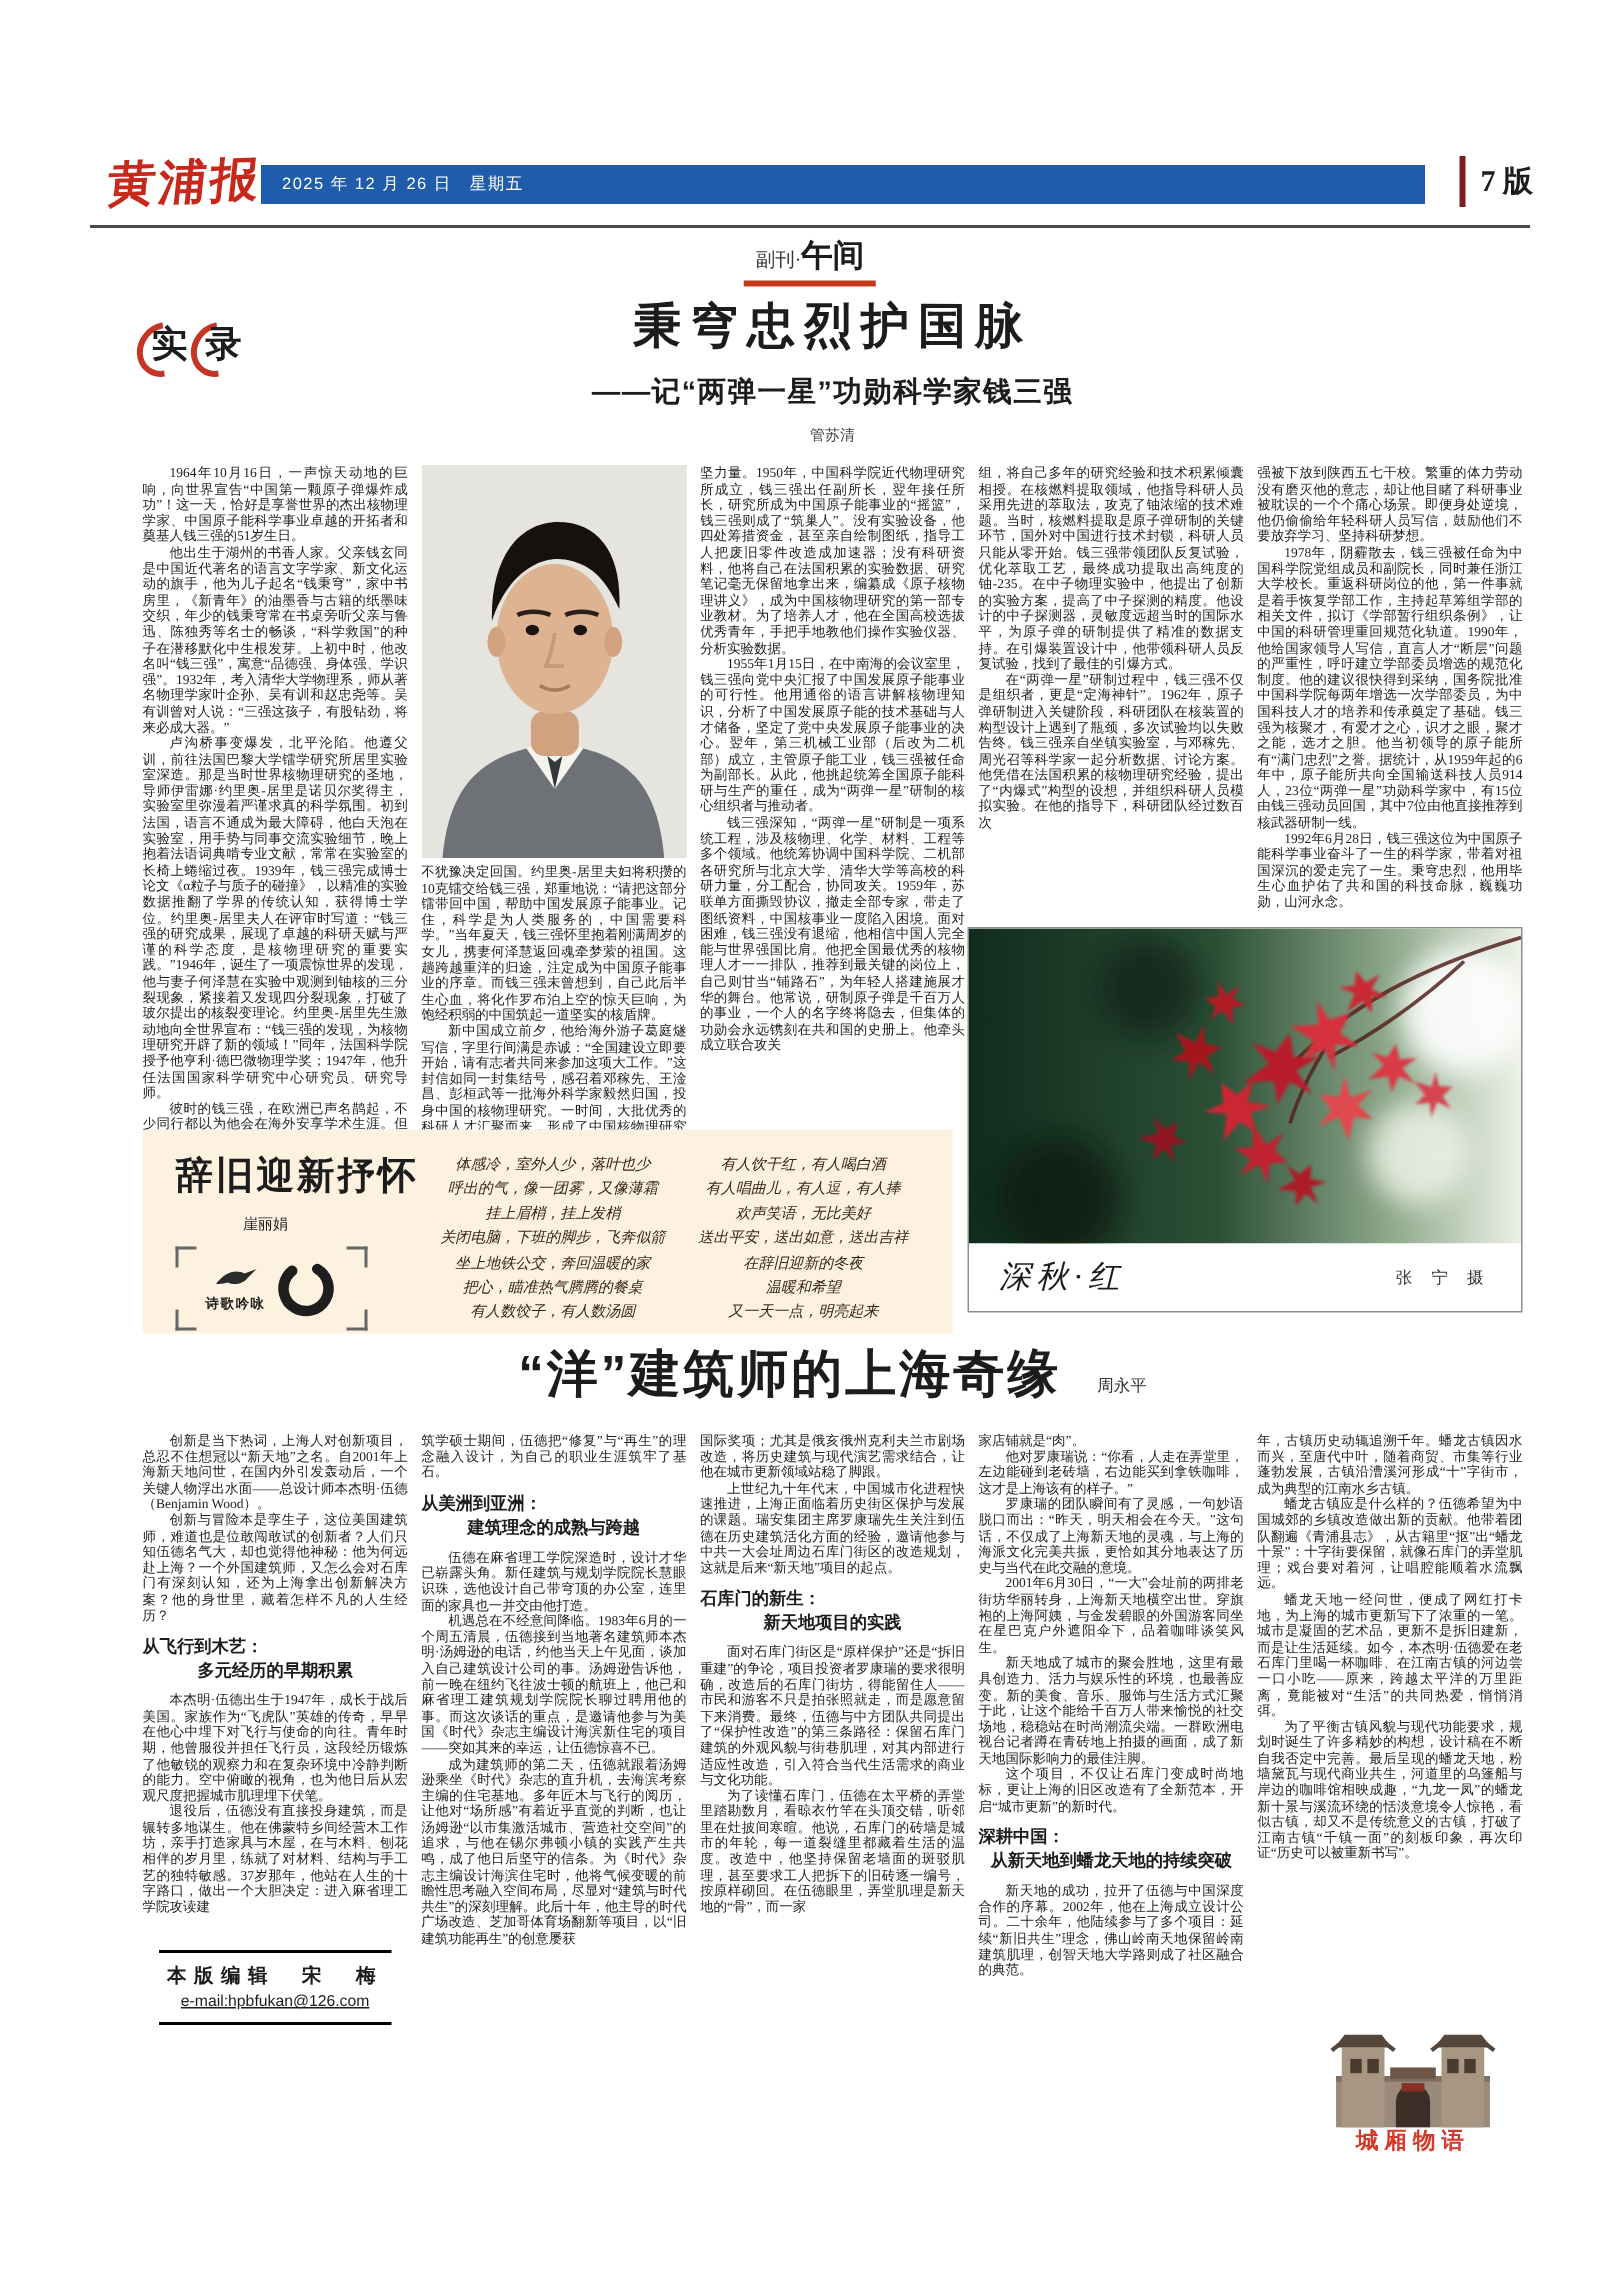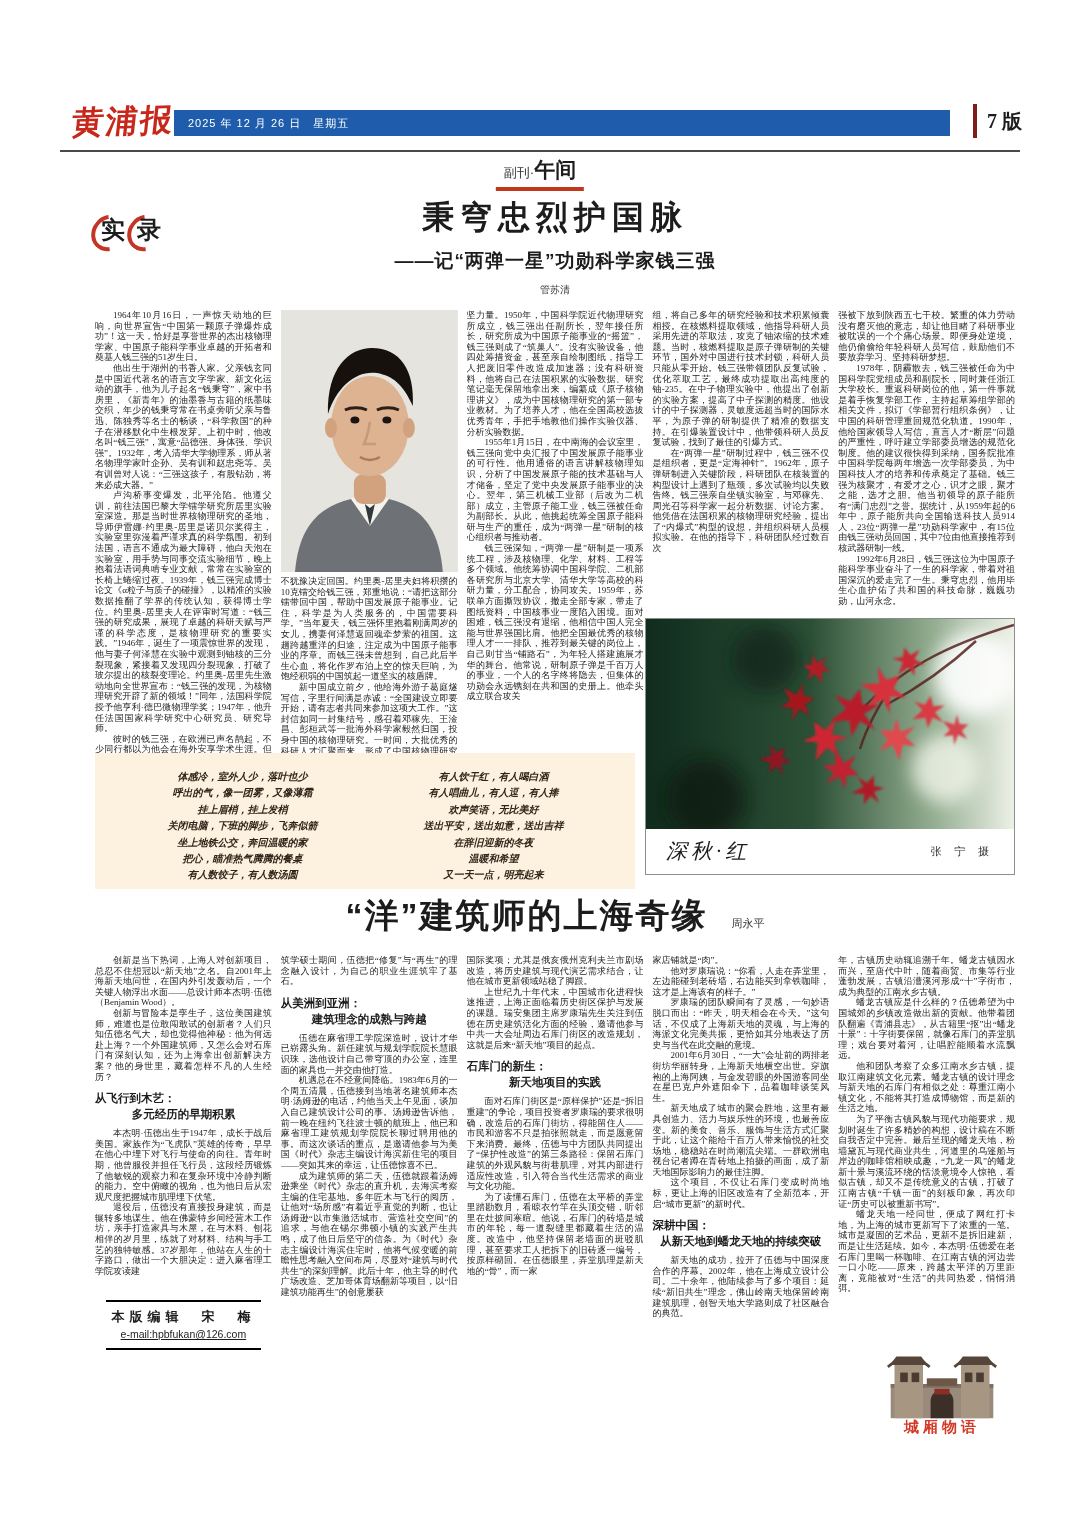--- a/index.html
+++ b/index.html
@@ -53,21 +53,21 @@
   .poem-author{font-size:10px;margin-top:9px;text-align:center;width:120px;}
   .poem-logo{position:relative;width:128px;height:56px;margin-top:8px;display:flex;
              align-items:center;justify-content:center;gap:6px;}
   .poem-logo .ct{position:absolute;width:12px;height:12px;border:0 solid #666;}
   .ct.tl{left:0;top:0;border-left-width:2px;border-top-width:2px;}
   .ct.bl{left:0;bottom:0;border-left-width:2px;border-bottom-width:2px;}
   .ct.tr{right:0;top:0;border-right-width:2px;border-top-width:2px;}
   .ct.br{right:0;bottom:0;border-right-width:2px;border-bottom-width:2px;}
   .poem-logo .stack{display:flex;flex-direction:column;align-items:center;}
   .poem-logo .seal-text{font-size:9px;font-weight:bold;letter-spacing:1px;margin-top:2px;}
-  .poem-cols{flex:1;display:flex;font-weight:bold;}
+  .poem-cols{flex:1;display:flex;}
   .poem-col{flex:1;font-size:10px;font-style:italic;line-height:16.4px;text-align:center;
             color:#33241a;padding-top:2px;}
   .poem-col p{margin:0;}
 
   
   .leaves{position:absolute;left:645px;top:618px;width:370px;height:257px;background:#fff;
           border:1px solid #8d8d8d;box-sizing:border-box;}
   .leaves svg{width:100%;height:210px;display:block;}
   .leaves .cap{height:44px;display:flex;align-items:center;justify-content:space-between;
                padding:0 20px;}
@@ -188,20 +188,39 @@
           </div>
         <div class="paras">
             <p>1978年，阴霾散去，钱三强被任命为中国科学院党组成员和副院长，同时兼任浙江大学校长。重返科研岗位的他，第一件事就是着手恢复学部工作，主持起草筹组学部的相关文件，拟订《学部暂行组织条例》，让中国的科研管理重回规范化轨道。1990年，他给国家领导人写信，直言人才“断层”问题的严重性，呼吁建立学部委员增选的规范化制度。他的建议很快得到采纳，国务院批准中国科学院每两年增选一次学部委员，为中国科技人才的培养和传承奠定了基础。钱三强为核聚才，有爱才之心，识才之眼，聚才之能，选才之胆。他当初领导的原子能所有“满门忠烈”之誉。据统计，从1959年起的6年中，原子能所共向全国输送科技人员914人，23位“两弹一星”功勋科学家中，有15位由钱三强动员回国，其中7位由他直接推荐到核武器研制一线。</p>
             <p>1992年6月28日，钱三强这位为中国原子能科学事业奋斗了一生的科学家，带着对祖国深沉的爱走完了一生。秉穹忠烈，他用毕生心血护佑了共和国的科技命脉，巍巍功勋，山河永念。</p>
           </div>
       </div>
     </div>
   </div>
 
   <div class="poem">
+    <div class="poem-left">
+      <div class="poem-title">辞旧迎新抒怀</div>
+      <div class="poem-author">崖丽娟</div>
+      <div class="poem-logo">
+        <span class="ct tl"></span>
+          <span class="ct bl"></span>
+          <span class="ct tr"></span>
+          <span class="ct br"></span>
+        <span class="stack">
+          <svg width="30" height="18" viewBox="0 0 30 18" aria-hidden="true">
+            <path d="M2,13 C8,5 15,3 21,6 L29,3 L23,9 C20,13 14,14 10,12 C7,13 4,13 2,13 Z" fill="#2a2a2a"></path>
+          </svg>
+          <span class="seal-text">诗歌吟咏</span>
+        </span>
+        <svg width="42" height="42" viewBox="0 0 42 42" aria-hidden="true">
+          <circle cx="21" cy="21" r="15" fill="none" stroke="#1e1e1e" stroke-width="7" stroke-dasharray="76 20" stroke-linecap="round" transform="rotate(-60 21 21)"></circle>
+        </svg>
+      </div>
+    </div>
     <div class="poem-cols">
       <div class="poem-col">
           <p>体感冷，室外人少，落叶也少</p>
           <p>呼出的气，像一团雾，又像薄霜</p>
           <p>挂上眉梢，挂上发梢</p>
           <p>关闭电脑，下班的脚步，飞奔似箭</p>
           <p>坐上地铁公交，奔回温暖的家</p>
           <p>把心，瞄准热气腾腾的餐桌</p>
           <p>有人数饺子，有人数汤圆</p>
         </div>
@@ -329,23 +348,22 @@
         <div class="paras">
             <p>新天地的成功，拉开了伍德与中国深度合作的序幕。2002年，他在上海成立设计公司。二十余年，他陆续参与了多个项目：延续“新旧共生”理念，佛山岭南天地保留岭南建筑肌理，创智天地大学路则成了社区融合的典范。</p>
           </div>
       </div>
       <div class="col">
         <div class="cont">
             <p>年，古镇历史动辄追溯千年。蟠龙古镇因水而兴，至唐代中叶，随着商贸、市集等行业蓬勃发展，古镇沿漕溪河形成“十”字街市，成为典型的江南水乡古镇。</p>
           </div>
         <div class="paras">
             <p>蟠龙古镇应是什么样的？伍德希望为中国城郊的乡镇改造做出新的贡献。他带着团队翻遍《青浦县志》，从古籍里“抠”出“蟠龙十景”：十字街要保留，就像石库门的弄堂肌理；戏台要对着河，让唱腔能顺着水流飘远。</p>
-            <p>他和团队考察了众多江南水乡古镇，提取江南建筑文化元素。蟠龙古镇的设计理念与新天地的石库门有相似之处：尊重江南小镇文化，不能将其打造成博物馆，而是新的生活之地。</p>
+            <p>蟠龙天地一经问世，便成了网红打卡地，为上海的城市更新写下了浓重的一笔。城市是凝固的艺术品，更新不是拆旧建新，而是让生活延续。如今，本杰明·伍德爱在老石库门里喝一杯咖啡、在江南古镇的河边尝一口小吃——原来，跨越太平洋的万里距离，竟能被对“生活”的共同热爱，悄悄消弭。</p>
             <p>为了平衡古镇风貌与现代功能要求，规划时诞生了许多精妙的构想，设计稿在不断自我否定中完善。最后呈现的蟠龙天地，粉墙黛瓦与现代商业共生，河道里的乌篷船与岸边的咖啡馆相映成趣，“九龙一凤”的蟠龙新十景与溪流环绕的恬淡意境令人惊艳，看似古镇，却又不是传统意义的古镇，打破了江南古镇“千镇一面”的刻板印象，再次印证“历史可以被重新书写”。</p>
-            <p>蟠龙天地一经问世，便成了网红打卡地，为上海的城市更新写下了浓重的一笔。城市是凝固的艺术品，更新不是拆旧建新，而是让生活延续。如今，本杰明·伍德爱在老石库门里喝一杯咖啡、在江南古镇的河边尝一口小吃——原来，跨越太平洋的万里距离，竟能被对“生活”的共同热爱，悄悄消弭。</p>
           </div>
       </div>
     </div>
   </div>
 
   <div class="corner-logo">
     <svg viewBox="0 0 120 80" aria-hidden="true">
       <rect x="6" y="40" width="108" height="36" fill="#9a8a7b"></rect>
       <rect x="6" y="40" width="108" height="4" fill="#7e6f61"></rect>
       <rect x="10" y="20" width="30" height="56" fill="#a79681"></rect>

